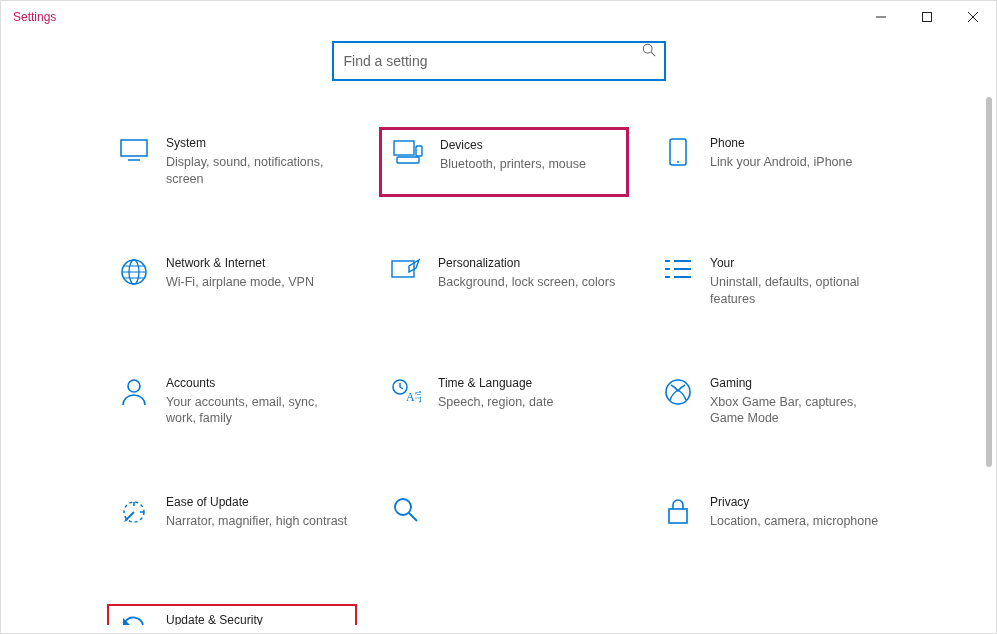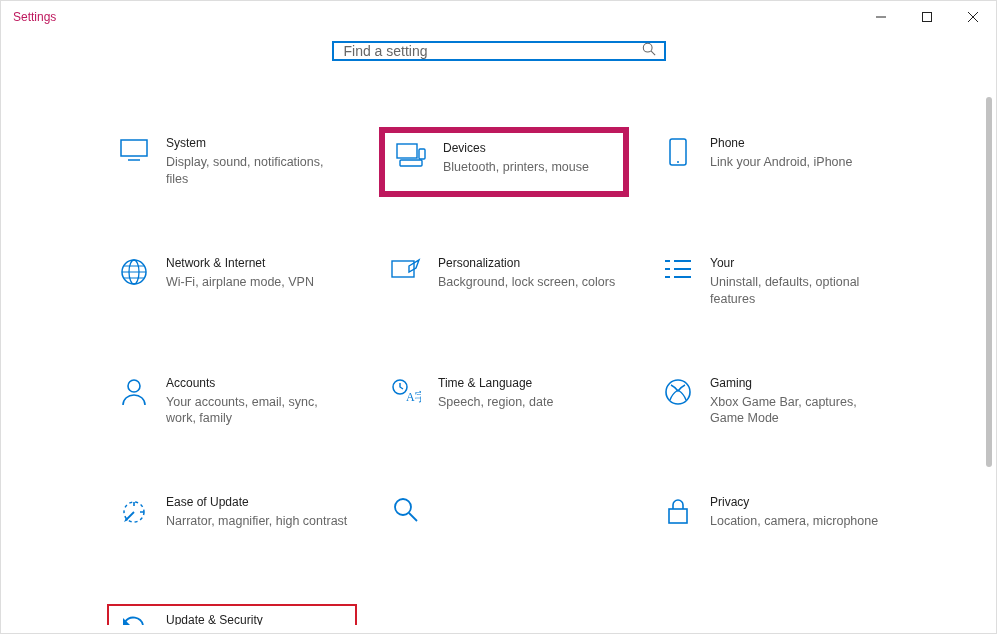--- a/index.html
+++ b/index.html
@@ -32,24 +32,23 @@
     cursor: pointer;
   }
   .win-btn svg { display:block; }
   .search-wrap {
     display: flex;
     justify-content: center;
     margin-top: 8px;
   }
   .search-box {
     width: 334px;
-    height: 20px;
+    height: 40px;
     border: 2px solid #0078d4;
     display: flex;
-    align-items: center;
     padding: 0 8px 0 10px;
   }
   .search-box input {
     flex: 1;
     border: none;
     outline: none;
     font-size: 14px;
     color: #555;
     background: transparent;
   }
@@ -73,21 +72,21 @@
   }
   .tile {
     display: flex;
     align-items: flex-start;
     padding: 8px;
     cursor: pointer;
     border: 1px solid transparent;
     min-height: 68px;
   }
   .tile.hovered {
-    border: 6px solid #be185d;
+    border: 3px solid #be185d;
     background: #fff;
   }
   .tile.highlighted {
     border: 2px solid #d11a2a;
     padding: 7px;
   }
   .tile-icon {
     width: 36px;
     flex: 0 0 36px;
     color: #0078d4;
@@ -166,21 +165,21 @@
 
     <div class="tile">
       <div class="tile-icon">
         <svg width="28" height="24" viewBox="0 0 28 24">
             <rect x="1" y="2" width="26" height="16" fill="none" stroke="currentColor" stroke-width="1.5"></rect>
             <path d="M8 22h12" stroke="currentColor" stroke-width="1.5"></path>
           </svg>
       </div>
       <div class="tile-text">
         <div class="tile-title">System</div>
-        <div class="tile-desc">Display, sound, notifications, files</div>
+        <div class="tile-desc">Display, sound, notifications, screen</div>
       </div>
     </div>
 
     <div class="tile hovered">
       <div class="tile-icon">
         <svg width="30" height="24" viewBox="0 0 30 24">
             <rect x="1" y="1" width="20" height="14" fill="none" stroke="currentColor" stroke-width="1.4"></rect>
             <rect x="4" y="17" width="22" height="6" rx="1" fill="none" stroke="currentColor" stroke-width="1.4"></rect>
             <rect x="23" y="6" width="6" height="10" rx="1" fill="none" stroke="currentColor" stroke-width="1.4"></rect>
           </svg>

